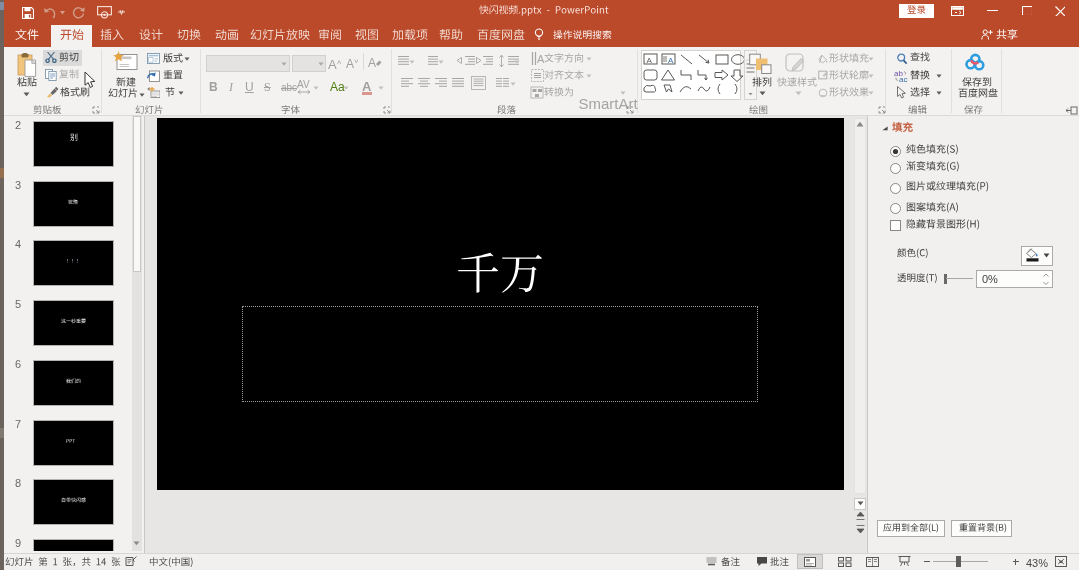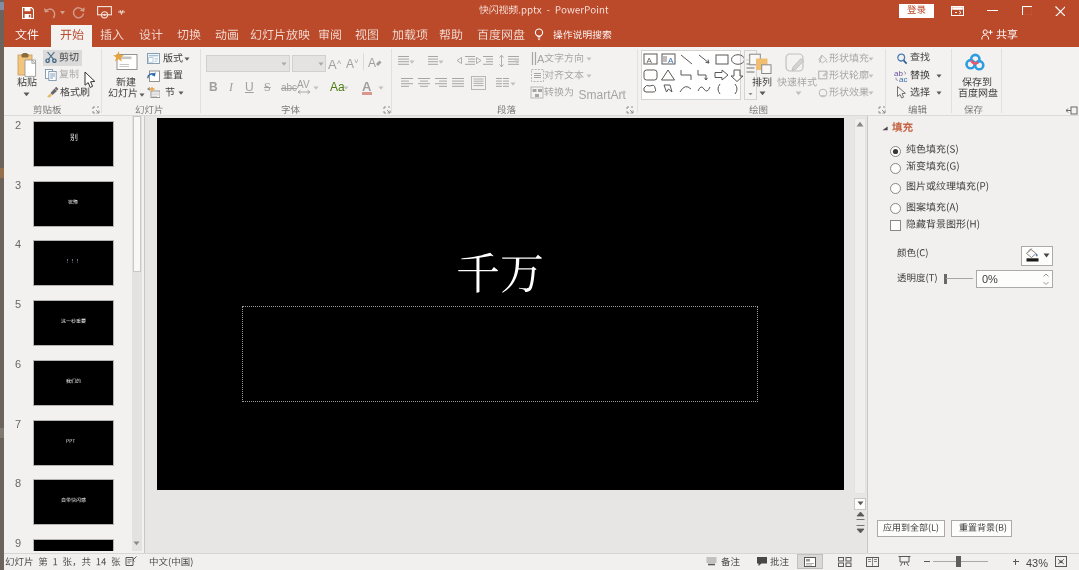--- a/index.html
+++ b/index.html
@@ -496,21 +496,21 @@
 <rect x="8" y="3" width="4" height="3" fill="#a8a6a4"></rect>
 <rect x="5" y="8" width="4" height="3" fill="#a8a6a4"></rect>
 </svg>
     <svg class="cjk " style="position:absolute;left:543.5px;top:87.5px;" width="30.0" height="10.8">
       <g transform="translate(0,7.6) scale(0.010000,-0.010000)" fill="#a6a4a2">
         <use href="#g78" x="0"></use>
         <use href="#g28" x="1000"></use>
         <use href="#g79" x="2000"></use>
       </g>
     </svg>
-    <div class="abs" style="left:578.5px;top:88px;font-size:12px;color:#a6a4a2;">SmartArt</div>
+    <div class="abs" style="left:578.5px;top:95px;font-size:15px;color:#a6a4a2;">SmartArt</div>
     <svg class="abs" style="left:620px;top:91px" width="6" height="4">
       <path d="M0.5 0.5 H5.5 L3 3.8 Z" fill="#c2c0be"></path>
     </svg>
     <svg class="cjk " style="position:absolute;left:497px;top:105.5px;" width="19.0" height="10.3">
       <g transform="translate(0,7.2) scale(0.009500,-0.009500)" fill="#7a7876">
         <use href="#g80" x="0"></use>
         <use href="#g81" x="1000"></use>
       </g>
     </svg>
     <svg class="abs" style="left:625.5px;top:105.5px" width="8" height="8" viewBox="0 0 8 8">

